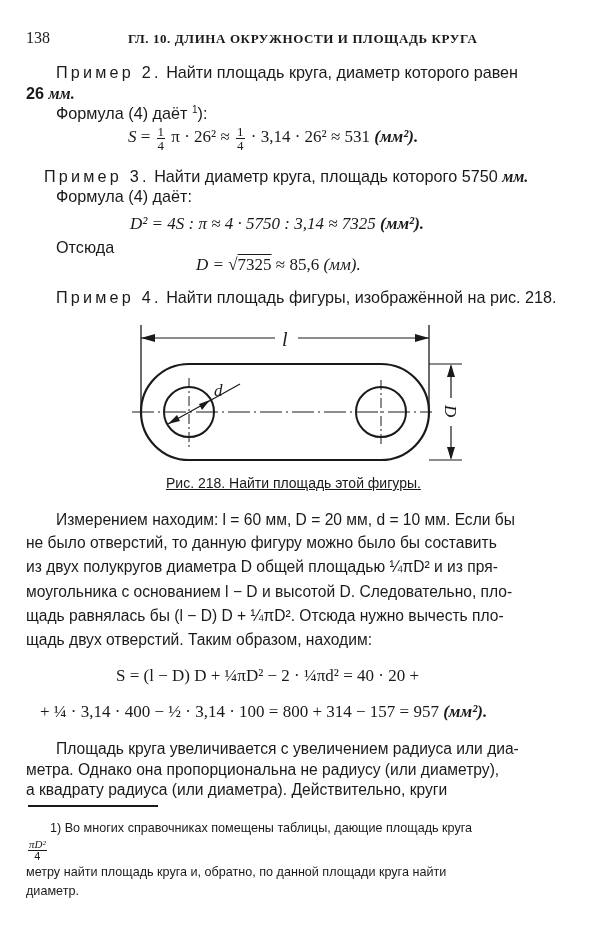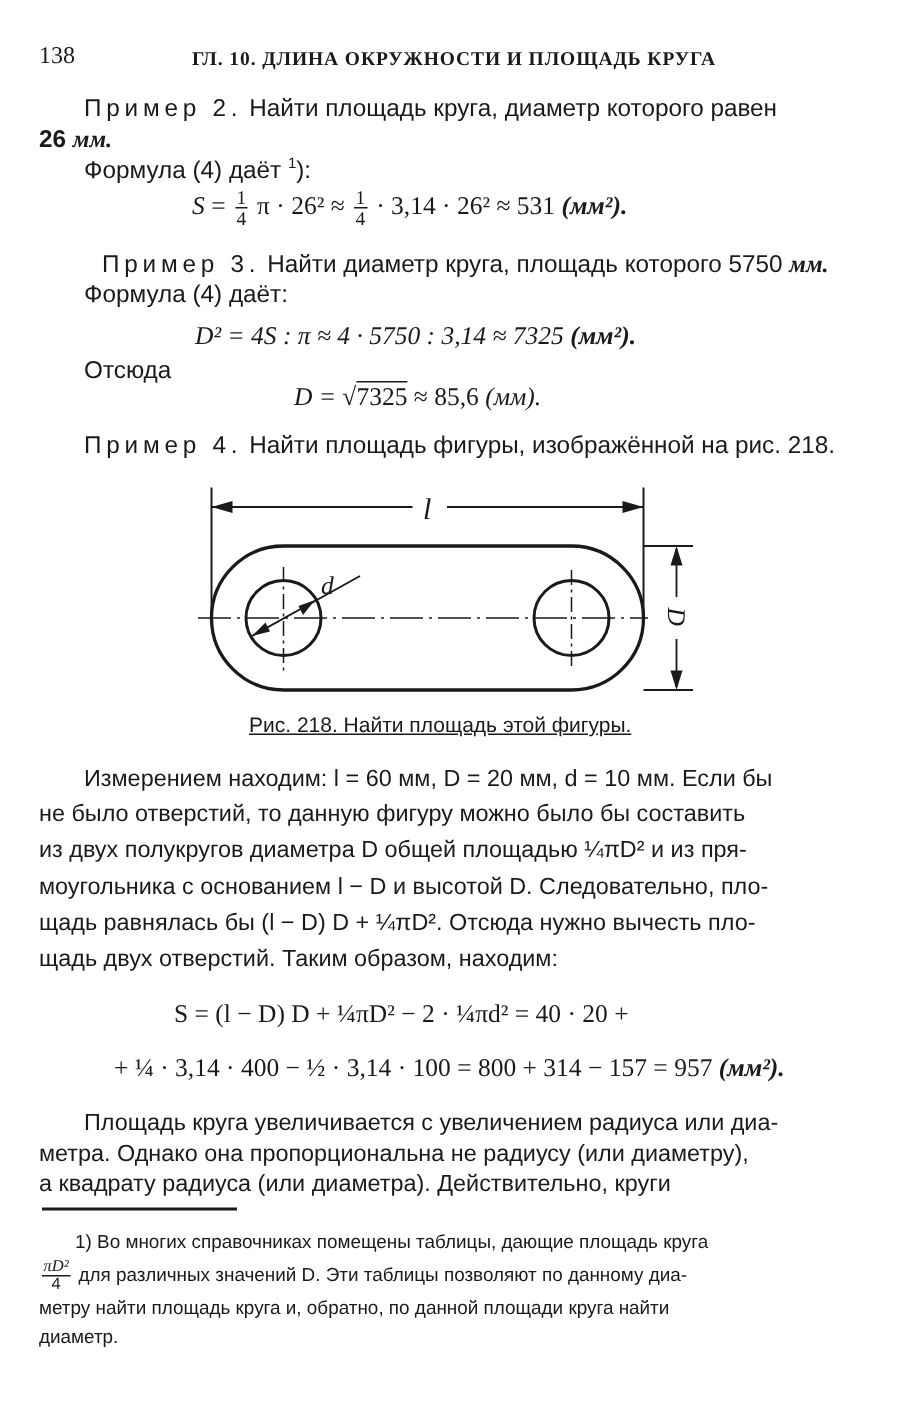--- a/index.html
+++ b/index.html
@@ -43,21 +43,21 @@
 </div>
 <div class="abs f" style="left:128px; top:125px;">
   <span class="it">S</span> =
   <span class="frac"><span class="n">1</span><span class="d">4</span></span>
   <span>π · 26² ≈</span>
   <span class="frac"><span class="n">1</span><span class="d">4</span></span>
   <span>· 3,14 · 26² ≈ 531</span>
   <span class="bi">(мм²).</span>
 </div>
 
-<div class="abs p" style="left:68px; top:167px;">
+<div class="abs p" style="left:44px; top:167px;">
   <span class="sp">Пример 3.</span>
   <span>Найти диаметр круга, площадь которого 5750</span>
   <span class="bi">мм.</span>
 </div>
 <div class="abs p" style="left:56px; top:187px;">Формула (4) даёт:</div>
 <div class="abs f" style="left:130px; top:214px;">
   <span class="it">D² = 4S : π ≈ 4 · 5750 : 3,14 ≈ 7325</span>
   <span class="bi">(мм²).</span>
 </div>
 <div class="abs p" style="left:56px; top:238px;">Отсюда</div>
@@ -112,32 +112,31 @@
 <div class="abs caption">Рис. 218. Найти площадь этой фигуры.</div>
 
 <div class="abs body-line" style="left:56px; top:511px;">Измерением находим: l = 60 мм, D = 20 мм, d = 10 мм. Если бы</div>
 <div class="abs body-line" style="left:26px; top:534px;">не было отверстий, то данную фигуру можно было бы составить</div>
 <div class="abs body-line" style="left:26px; top:558px;">из двух полукругов диаметра D общей площадью ¼πD² и из пря-</div>
 <div class="abs body-line" style="left:26px; top:583px;">моугольника с основанием l − D и высотой D. Следовательно, пло-</div>
 <div class="abs body-line" style="left:26px; top:607px;">щадь равнялась бы (l − D) D + ¼πD². Отсюда нужно вычесть пло-</div>
 <div class="abs body-line" style="left:26px; top:631px;">щадь двух отверстий. Таким образом, находим:</div>
 
 <div class="abs f" style="left:116px; top:666px;">S = (l − D) D + ¼πD² − 2 · ¼πd² = 40 · 20 +</div>
-<div class="abs f" style="left:40px; top:702px;margin-left:36px;">
+<div class="abs f" style="left:40px; top:702px;">
   <span>+ ¼ · 3,14 · 400 − ½ · 3,14 · 100 = 800 + 314 − 157 = 957</span>
   <span class="bi">(мм²).</span>
 </div>
 
 <div class="abs body-line" style="left:56px; top:740px;">Площадь круга увеличивается с увеличением радиуса или диа-</div>
 <div class="abs body-line" style="left:26px; top:761px;">метра. Однако она пропорциональна не радиусу (или диаметру),</div>
 <div class="abs body-line" style="left:26px; top:781px;">а квадрату радиуса (или диаметра). Действительно, круги</div>
 
 <div class="fn-rule"></div>
 <div class="abs fn" style="left:50px; top:821px;">
   <span>1)</span>
   <span>Во многих справочниках помещены таблицы, дающие площадь круга</span>
 </div>
 <div class="abs fn" style="left:26px; top:839px;">
   <span class="frac" style="font-size:11px;line-height:11px;"><span class="n it">πD²</span><span class="d">4</span></span>
-  <span>для различных значений D. Эти таблицы позволяют по данному диа-</span>
 </div>
 <div class="abs fn" style="left:26px; top:865px;">метру найти площадь круга и, обратно, по данной площади круга найти</div>
 <div class="abs fn" style="left:26px; top:884px;">диаметр.</div>
 
 </body></html>

